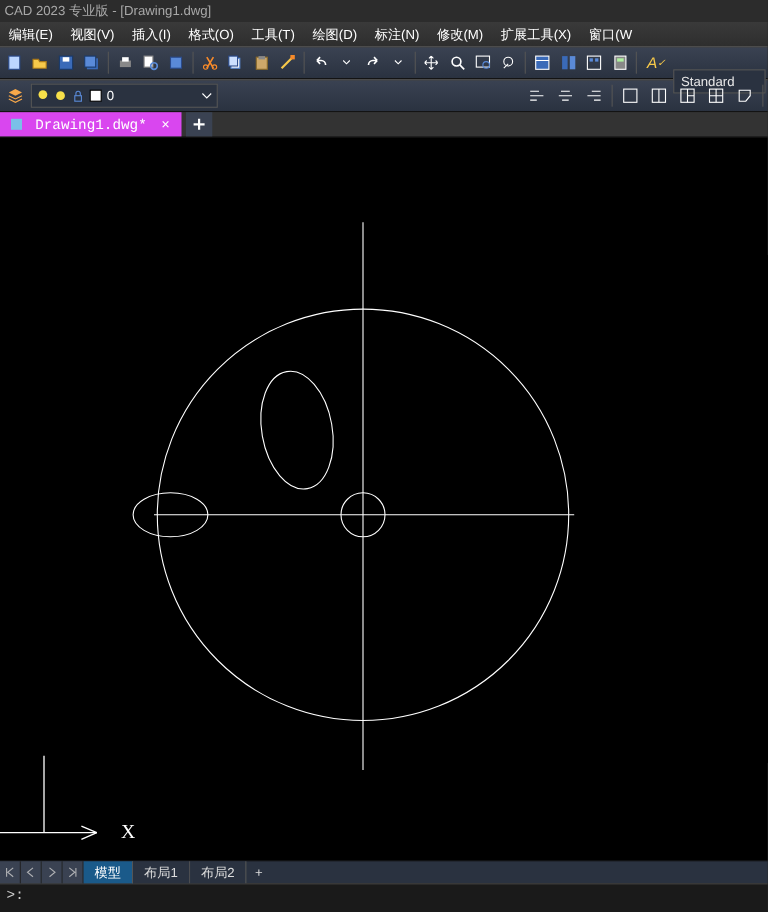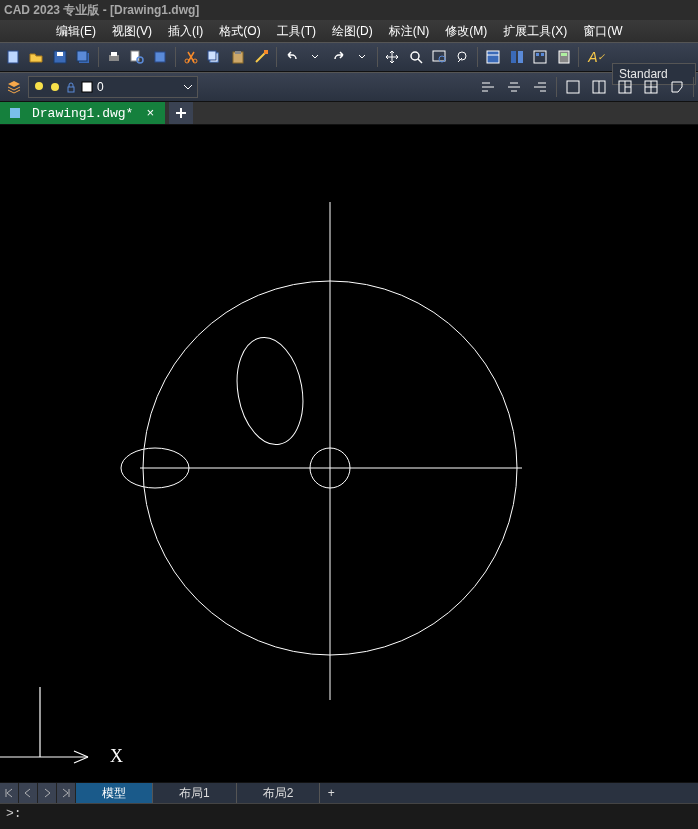--- a/index.html
+++ b/index.html
@@ -1,34 +1,34 @@
 <!DOCTYPE html>
 <html><head>
 <meta charset="utf-8">
 <style>
   html,body{margin:0;padding:0;width:698px;height:829px;background:#2c2c2c;font-family:"Microsoft YaHei",Arial,sans-serif;font-size:12px;color:#e8e8e8;overflow:hidden;}
-  .titlebar{height:20px;background:#2c2c2c;color:#a8a8a8;padding:0 4px;line-height:20px;font-size:12px;font-weight:bold;}
-  .menubar{height:22px;background:linear-gradient(#3a3a3a,#2e2e2e);display:flex;padding-left:48px;}
+  .titlebar{height:20px;background:#2c2c2c;color:#a8a8a8;padding:0 4px;line-height:20px;font-size:12px;}
+  .menubar{height:22px;background:linear-gradient(#3a3a3a,#2e2e2e);display:flex;}
   .menu-item{padding:0 8px;line-height:22px;color:#fff;cursor:default;}
   .toolbar{height:28px;background:linear-gradient(#3a4252,#2a3240);border-top:1px solid #555;border-bottom:1px solid #111;display:flex;align-items:center;padding:0 2px;gap:2px;}
   .tbtn{width:22px;height:22px;display:flex;align-items:center;justify-content:center;border:1px solid transparent;border-radius:2px;}
   .sep{width:1px;height:20px;background:#555;margin:0 2px;}
   svg{display:block;}
   .style-box{background:#2a3240;border:1px solid #555;height:20px;display:flex;align-items:center;padding:0 6px;color:#e8e8e8;font-size:12px;min-width:70px;margin-top:33px;}
   .layer-box{background:#2a3240;border:1px solid #555;height:20px;display:flex;align-items:center;padding:0 4px;gap:4px;color:#fff;min-width:160px;}
   .doc-tabs{height:22px;background:#333;display:flex;align-items:stretch;border-bottom:1px solid #111;}
-  .doc-tab{background:#15803d;color:#fff;display:flex;align-items:center;padding:0 8px;font-family:"Courier New",monospace;font-size:13px;gap:10px;justify-content:space-between;}
+  .doc-tab{background:#d946ef;color:#fff;display:flex;align-items:center;padding:0 8px;font-family:"Courier New",monospace;font-size:13px;gap:10px;justify-content:space-between;}
   .doc-close{width:14px;height:14px;display:flex;align-items:center;justify-content:center;color:#fff;font-size:13px;}
   .doc-add{width:24px;background:#3a4252;display:flex;align-items:center;justify-content:center;margin-left:4px;}
   .canvas-area{position:relative;height:657px;background:#000;}
   .canvas-area svg{position:absolute;top:0;left:0;}
   .bottom-tabs{height:20px;background:#2a3240;display:flex;align-items:stretch;border-top:1px solid #111;}
   .nav-btn{width:18px;display:flex;align-items:center;justify-content:center;background:#3a4252;border-right:1px solid #222;}
   .nav-btn svg{opacity:.8;}
-  .layout-tab{padding:0 26px;line-height:20px;background:#2a3240;color:#ddd;border-right:1px solid #555;font-size:12px;}
+  .layout-tab{padding:0 10px;line-height:20px;background:#2a3240;color:#ddd;border-right:1px solid #555;font-size:12px;}
   .layout-tab.active{background:#1a5a8a;color:#fff;}
   .layout-add{width:22px;display:flex;align-items:center;justify-content:center;color:#ddd;}
   .command-area{height:30px;background:#1a1a1a;border-top:1px solid #444;color:#ccc;font-family:"Courier New",monospace;font-size:13px;padding:2px 6px;box-sizing:border-box;}
   .dropdown-arrow{margin-left:auto;}
 </style>
 </head>
 <body>
 
 <div class="titlebar">
   <span>CAD 2023 专业版 - [Drawing1.dwg]</span>

